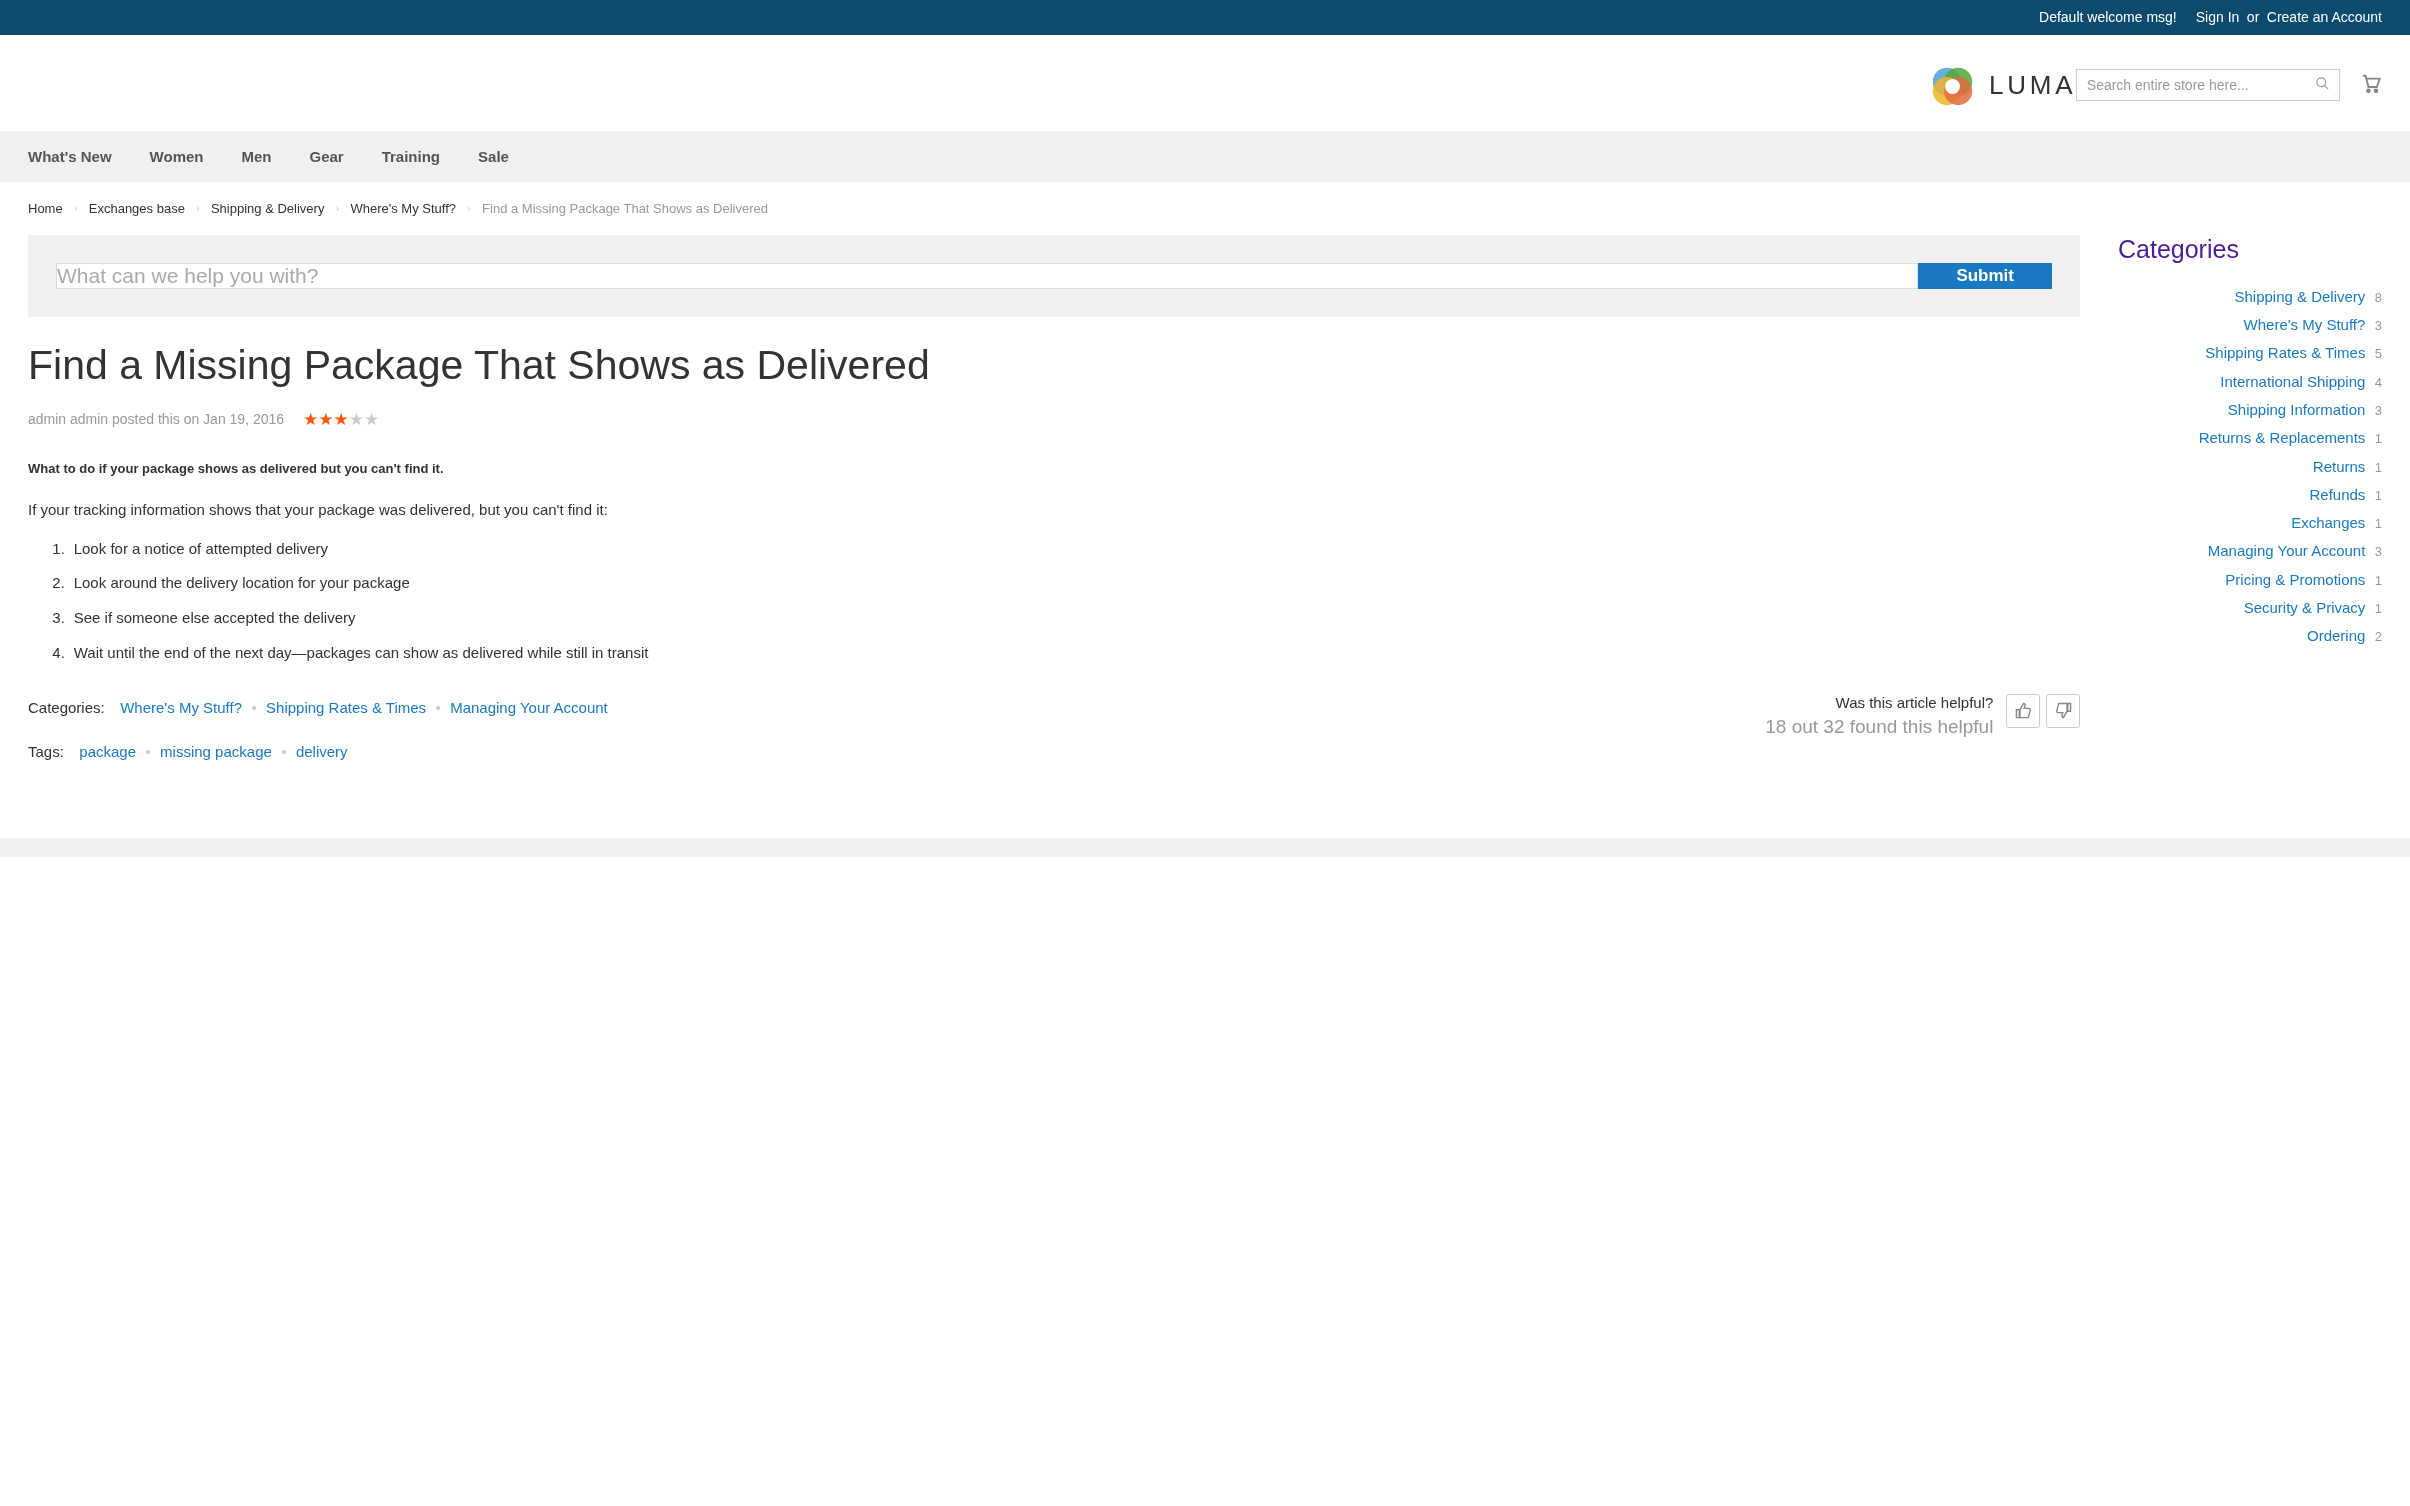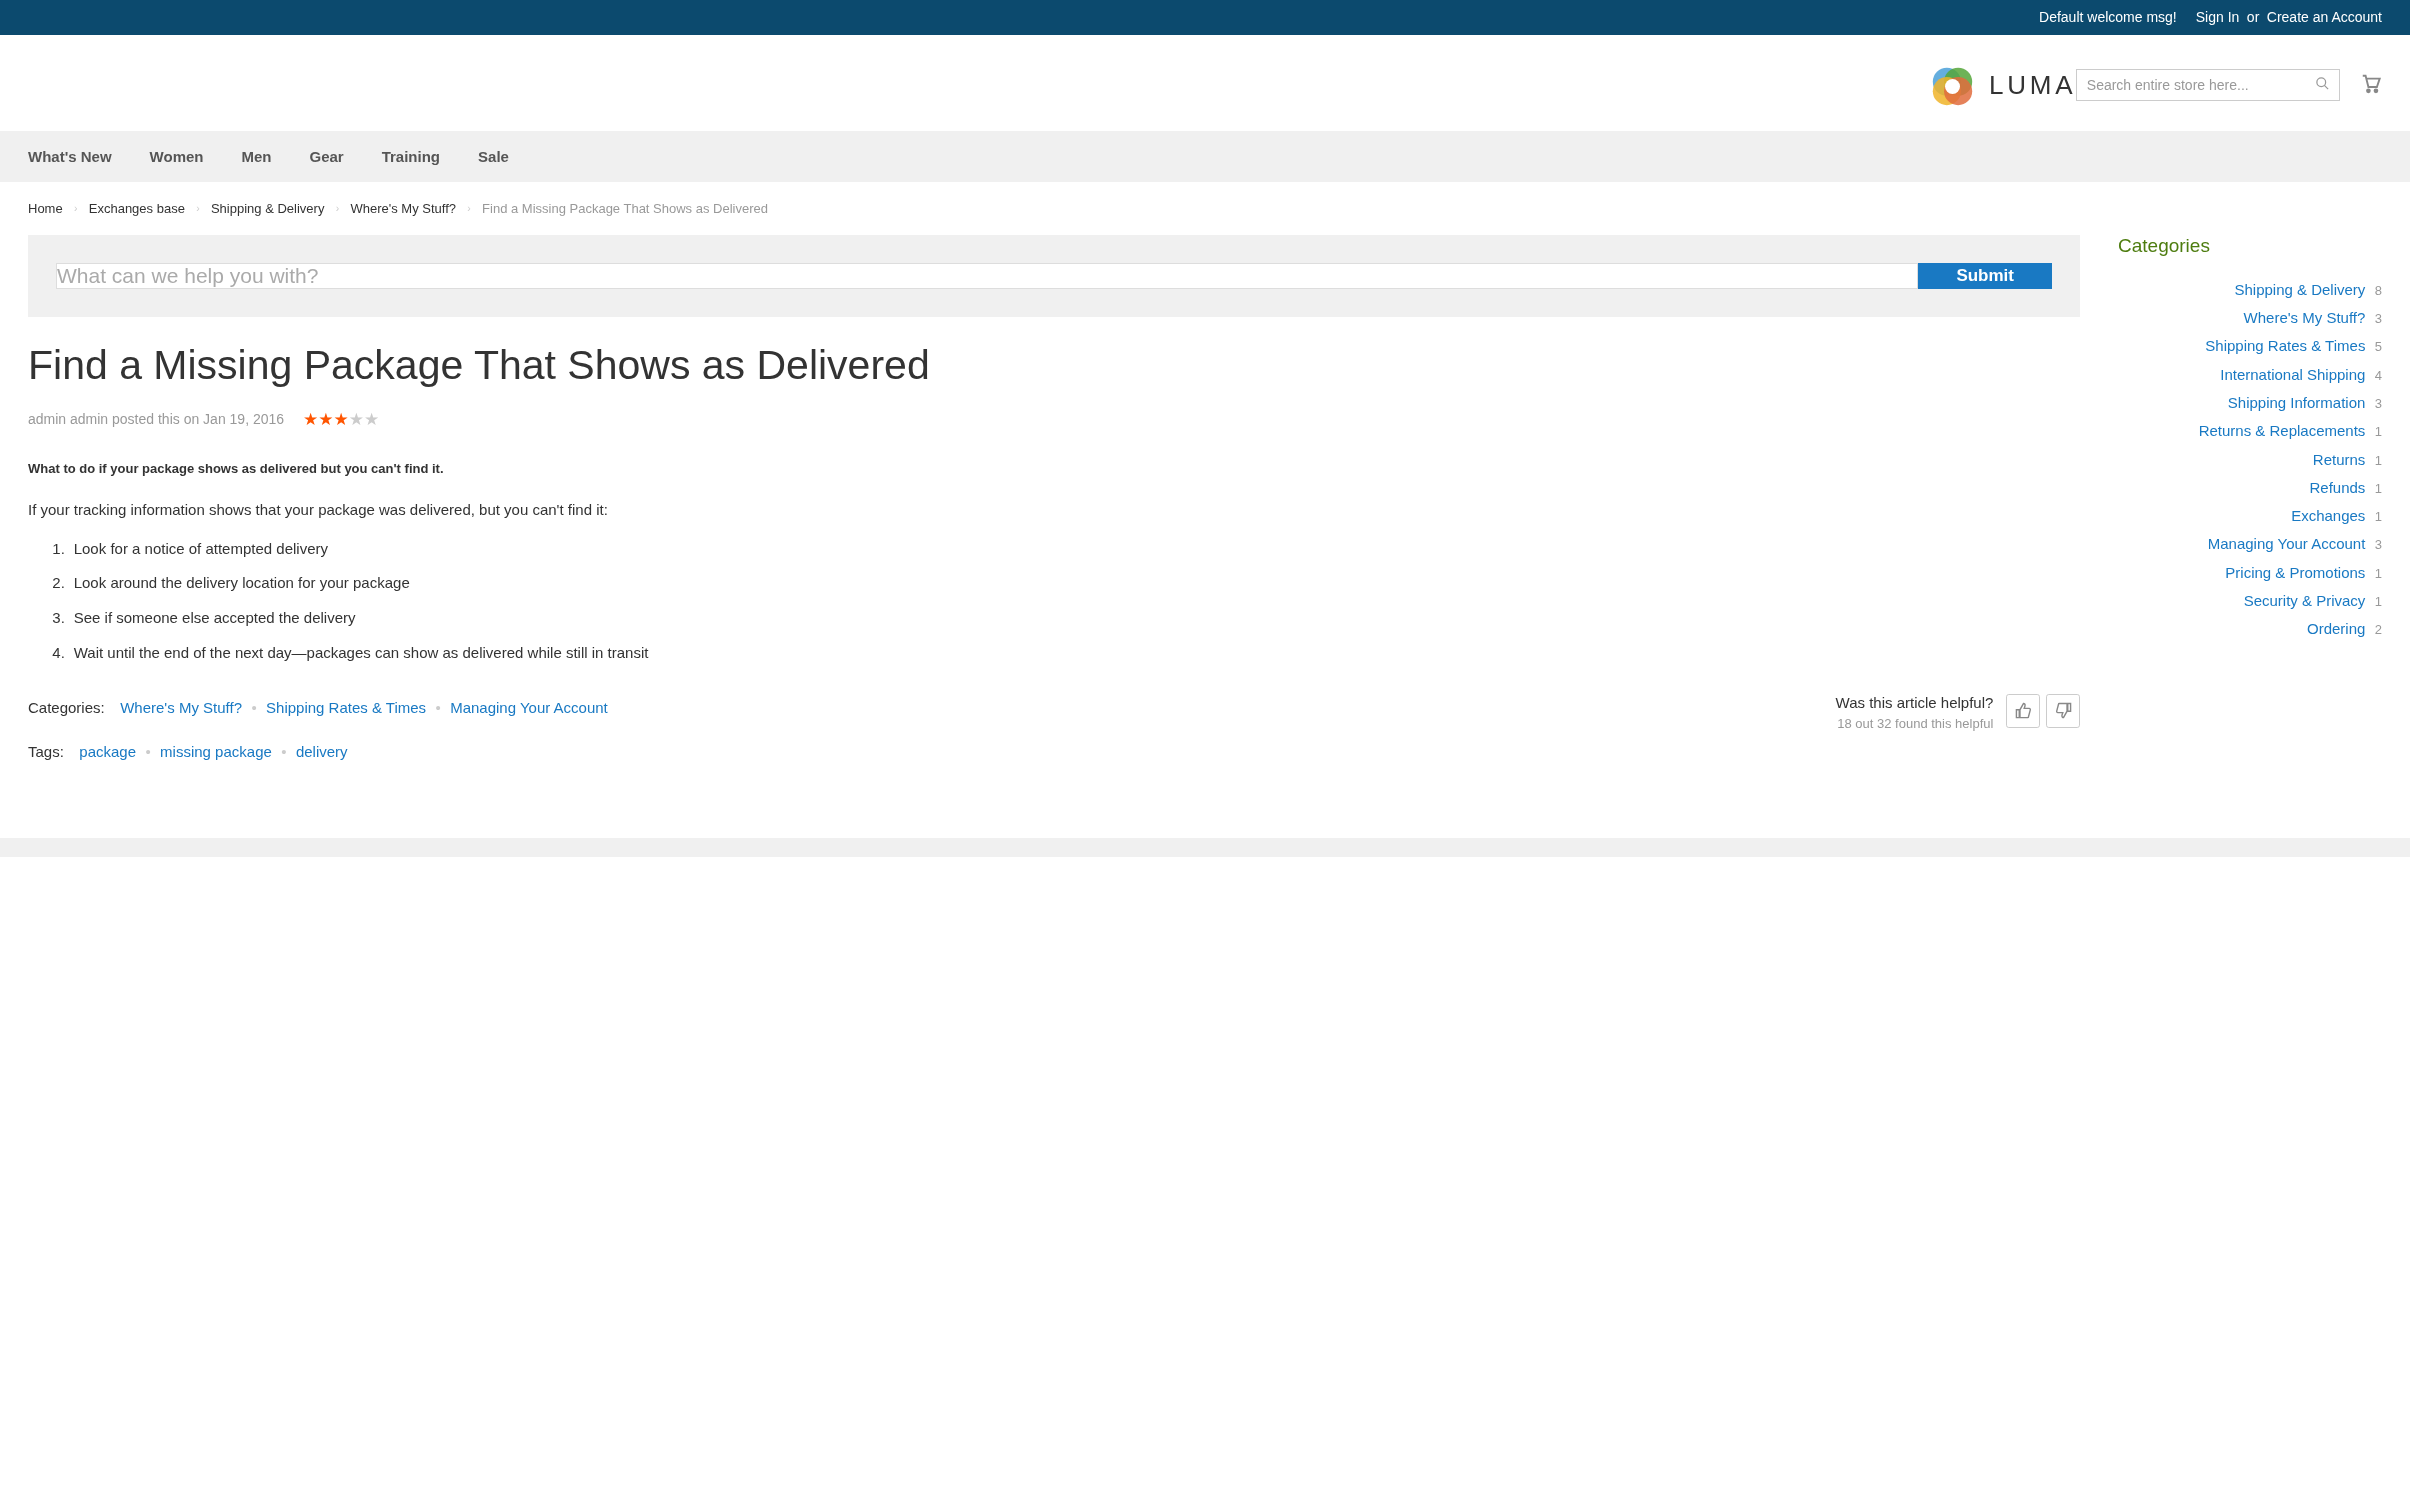--- a/index.html
+++ b/index.html
@@ -56,26 +56,26 @@
 
 .article-footer { display: flex; justify-content: space-between; align-items: flex-start; gap: 28px; margin-top: 17px; }
 .footer-left { flex: 1; }
 .cat-row, .tag-row { font-size: 15px; margin-bottom: 17px; line-height: 1.8; }
 .cat-row .label, .tag-row .label { color: #333; margin-right: 11.3px; }
 .cat-row a, .tag-row a { color: #1979c3; text-decoration: none; cursor: pointer; }
 .dot { color: #ccc; margin: 0 9.4px; }
 
 .helpful-box { text-align: right; }
 .helpful-q { font-size: 15px; color: #333; margin-bottom: 5.6px; }
-.helpful-stats { font-size: 13px; color: #999; }
+.helpful-stats { font-size: 19px; color: #999; }
 .helpful-wrap { display: flex; align-items: flex-start; gap: 13px; }
 .vote-btns { display: flex; gap: 5.6px; }
 .vote-btn { width: 34px; height: 34px; border: 0.9px solid #ccc; border-radius: 2.8px; background: #fff; display: flex; align-items: center; justify-content: center; cursor: pointer; color: #888; }
 
-.sidebar h2 { font-size: 19px; font-weight: 400; color: #4d7c0f; margin-bottom: 23.5px; }
+.sidebar h2 { font-size: 25px; font-weight: 400; color: #4c1d95; margin-bottom: 23.5px; }
 .cat-tree { list-style: none; font-size: 15px; }
 .cat-tree li { margin-bottom: 11.3px; text-align: right; }
 .cat-tree a { color: #1979c3; text-decoration: none; cursor: pointer; }
 .cat-tree .count { color: #999; margin-left: 9.4px; font-size: 13px; }
 .cat-tree ul { list-style: none; padding-left: 21px; margin-top: 11.3px; }
 
 .page-bottom { background: #f0f0f0; height: 19px; }
 </style>
 </head>
 <body>

